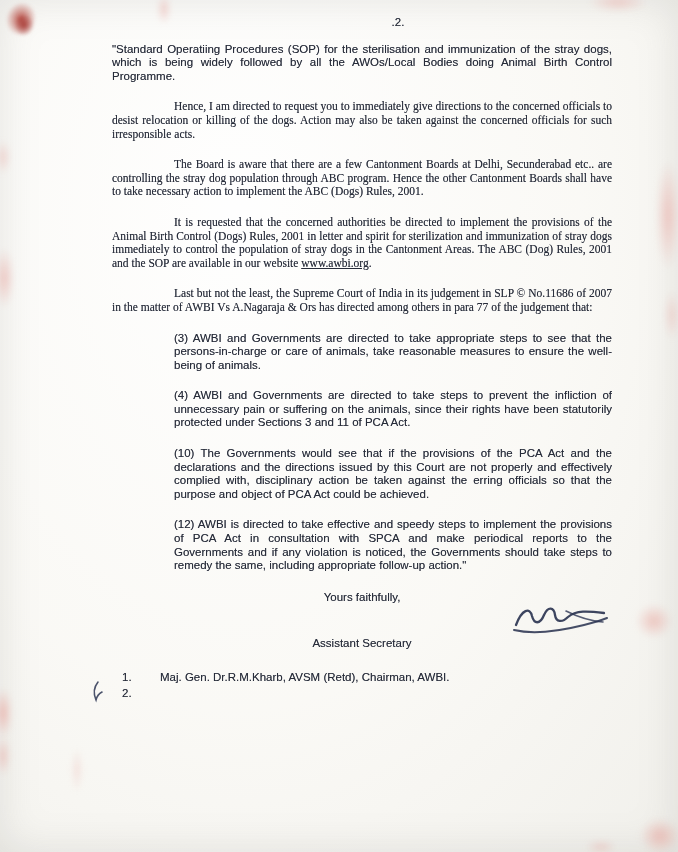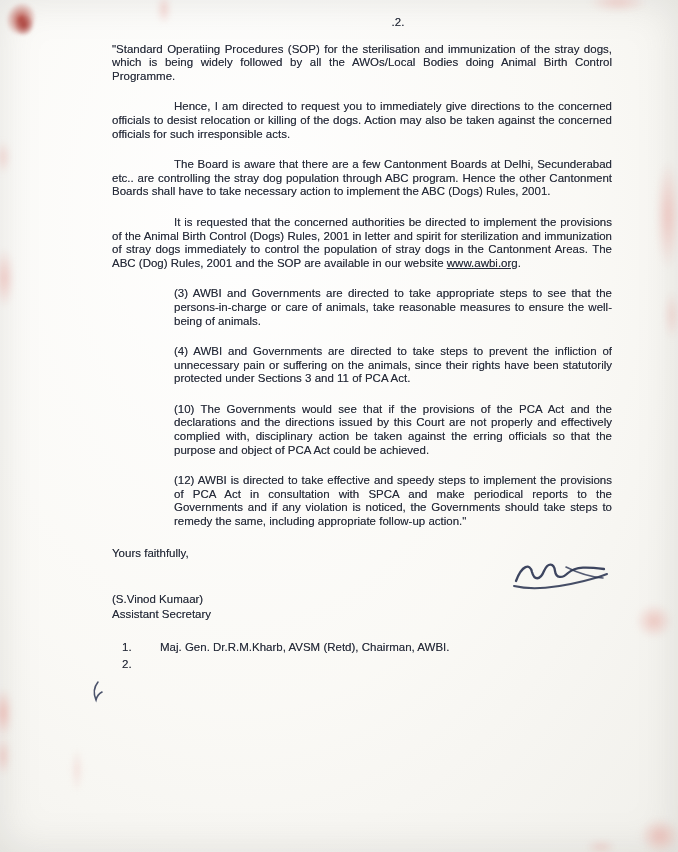--- a/index.html
+++ b/index.html
@@ -27,28 +27,28 @@
   }
   .page-number {
     text-align: center;
     transform: translateX(36px);
     margin: 0 0 13px 0;
   }
   p.body {
     margin: 0 0 17px 0;
     text-align: justify;
   }
-  p.body.indent { text-indent: 62px; }
+  p.body.indent { text-indent: 62px; font-family: Liberation Serif, serif; }
   p.quote {
     margin: 0 0 17px 62px;
     text-align: justify;
   }
   p.final { margin: 0 0 8px 0; }
   .underline { text-decoration: underline; }
-  .closing { text-align: left; line-height: 14.5px; }
+  .closing { text-align: center; line-height: 14.5px; }
   .sig-row { display: flex; justify-content: flex-end; height: 32px; margin: 0 2px 0 0; }
   .sig-row svg { display: block; }
   .copy { margin-top: 20px; }
   .copy-list { margin-top: 15px; }
   .copy-row { display: flex; padding-left: 10px; margin-bottom: 3px; }
   .copy-num { width: 38px; flex: none; }
 
   
   .stain {
     position: absolute;
@@ -113,37 +113,39 @@
     </p>
 
     <p class="body indent">
       <span>The Board is aware that there are a few Cantonment Boards at Delhi, Secunderabad etc.. are controlling the stray dog population through ABC program. Hence the other Cantonment Boards shall have to take necessary action to implement the ABC (Dogs) Rules, 2001.</span>
     </p>
 
     <p class="body indent">
       <span>It is requested that the concerned authorities be directed to implement the provisions of the Animal Birth Control (Dogs) Rules, 2001 in letter and spirit for sterilization and immunization of stray dogs immediately to control the population of stray dogs in the Cantonment Areas. The ABC (Dog) Rules, 2001 and the SOP are available in our website </span><span class="underline">www.awbi.org</span><span>.</span>
     </p>
 
+    <p class="body indent">
+      <span>Last but not the least, the Supreme Court of India in its judgement in SLP © No.11686 of 2007 in the matter of AWBI Vs A.Nagaraja &amp; Ors has directed among others in para 77 of the judgement that:</span>
+    </p>
 
     <p class="quote">(3) AWBI and Governments are directed to take appropriate steps to see that the persons-in-charge or care of animals, take reasonable measures to ensure the well-being of animals.</p>
     <p class="quote">(4) AWBI and Governments are directed to take steps to prevent the infliction of unnecessary pain or suffering on the animals, since their rights have been statutorily protected under Sections 3 and 11 of PCA Act.</p>
     <p class="quote">(10) The Governments would see that if the provisions of the PCA Act and the declarations and the directions issued by this Court are not properly and effectively complied with, disciplinary action be taken against the erring officials so that the purpose and object of PCA Act could be achieved.</p>
     <p class="quote">(12) AWBI is directed to take effective and speedy steps to implement the provisions of PCA Act in consultation with SPCA and make periodical reports to the Governments and if any violation is noticed, the Governments should take steps to remedy the same, including appropriate follow-up action."</p>
 
 
     <div class="closing">
       <div>Yours faithfully,</div>
       <div class="sig-row">
         <svg width="100" height="32" viewBox="0 0 100 32">
           <path d="M6 21 C 12 5, 20 3, 22 12 C 24 20, 30 21, 34 11 C 38 2, 44 3, 45 11 C 46 18, 52 19, 58 13 C 66 6, 78 7, 94 9" fill="none" stroke="#2c3552" stroke-width="2.3" stroke-linecap="round" opacity="0.92"></path>
           <path d="M4 26 C 25 31, 50 27, 74 21 C 82 19, 90 17, 97 14" fill="none" stroke="#2c3552" stroke-width="2" stroke-linecap="round" opacity="0.88"></path>
           <path d="M56 7 C 68 13, 80 17, 93 18" fill="none" stroke="#2c3552" stroke-width="1.6" stroke-linecap="round" opacity="0.8"></path>
         </svg>
       </div>
-      <div>(S.Vinod Kumaar)</div>
       <div>Assistant Secretary</div>
     </div>
 
     <div class="copy">
       <div class="copy-list">
         <div class="copy-row">
           <span class="copy-num">1.</span>
           <span>Maj. Gen. Dr.R.M.Kharb, AVSM (Retd), Chairman, AWBI.</span>
         </div>
         <div class="copy-row">

